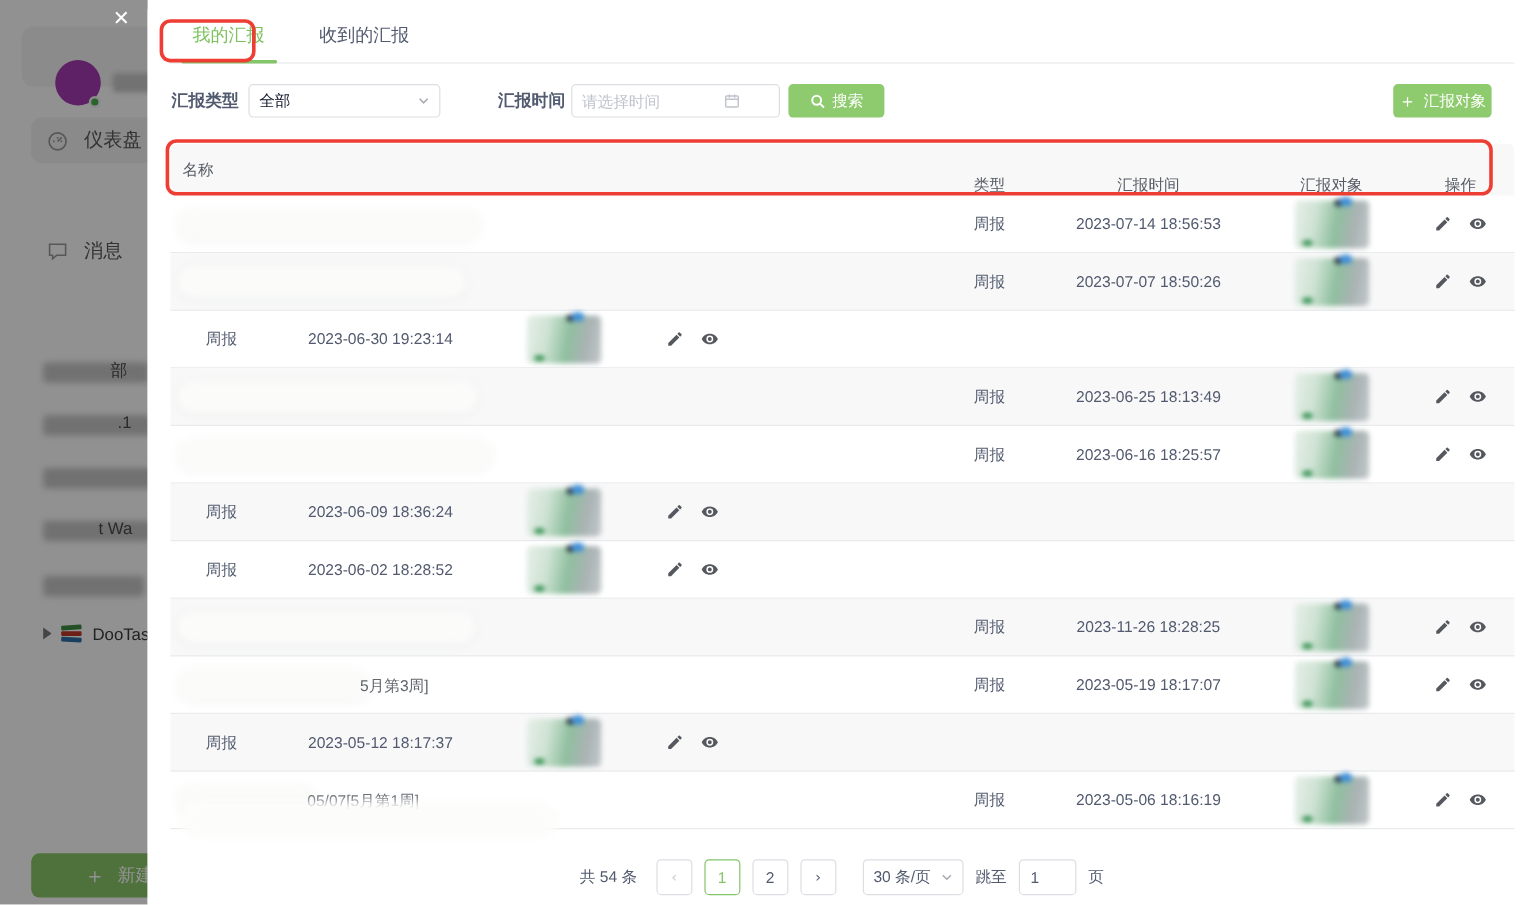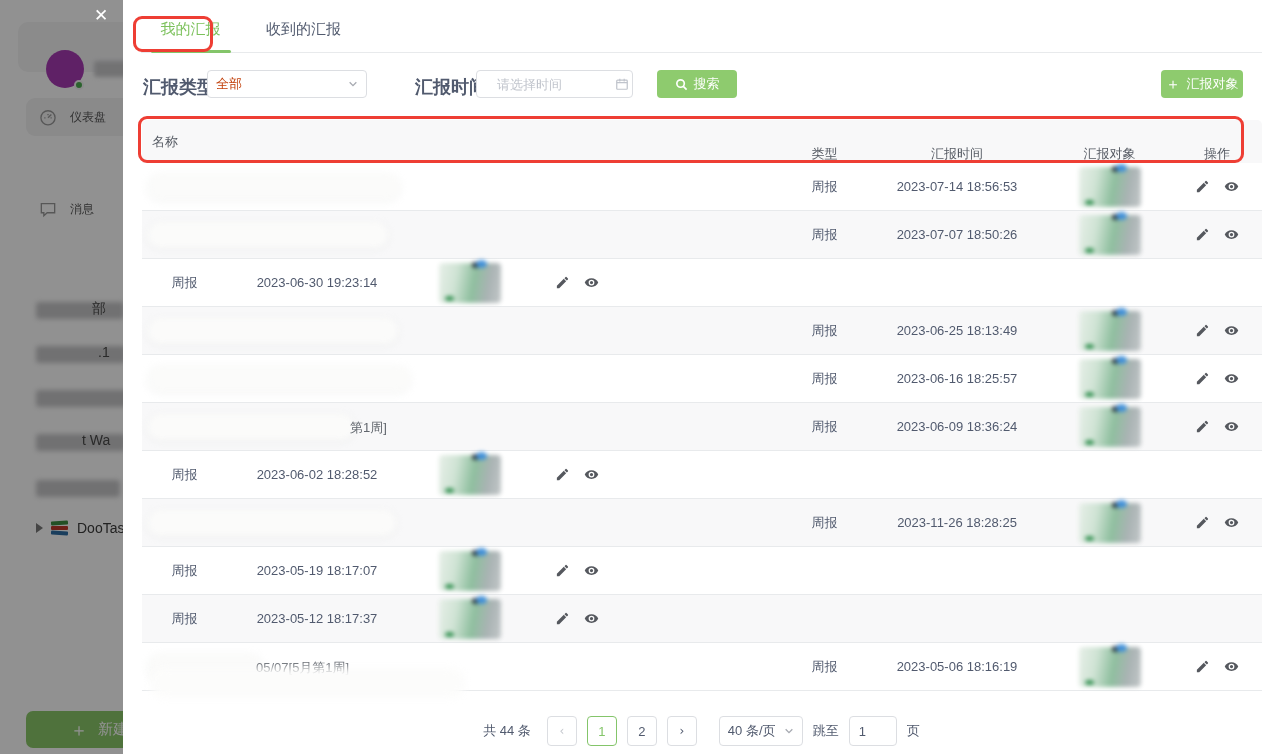--- a/index.html
+++ b/index.html
@@ -6,21 +6,21 @@
   html,body { width:1280px; height:754px; overflow:hidden; }
   body { font-family:"Liberation Sans","DejaVu Sans",sans-serif; background:#fff; color:#515a6e; }
   .stage { position:relative; width:1280px; height:754px; background:#fff; overflow:hidden; }
 
   
   .sidebar { position:absolute; left:0; top:0; width:123px; height:754px; background:#fff; overflow:hidden; z-index:1; }
   .user-card { position:absolute; left:18px; top:22px; width:200px; height:50px; background:#f4f4f5; border-radius:10px; }
   .avatar { position:absolute; left:28px; top:28px; width:38px; height:38px; border-radius:50%; background:#a83ab4; }
   .status-dot { position:absolute; left:56px; top:58px; width:10px; height:10px; border-radius:50%; background:#4caf50; border:2px solid #f4f4f5; }
   .name-blob { position:absolute; left:76px; top:39px; width:120px; height:16px; background:#c9c9cb; border-radius:3px; filter:blur(2px); }
-  .menu-item { position:absolute; left:26px; width:190px; height:38px; display:flex; align-items:center; gap:12px; padding-left:12px; color:#595959; font-size:12px; }
+  .menu-item { position:absolute; left:26px; width:190px; height:38px; display:flex; align-items:center; gap:12px; padding-left:12px; color:#595959; font-size:16px; }
   .menu-item.active { background:#f2f2f3; border-radius:9px; }
   .menu-item svg { width:20px; height:20px; stroke:#9a9a9a; fill:none; stroke-width:1.6; flex:none; }
   .group-item { position:absolute; left:36px; height:22px; font-size:14px; color:#4a4a4a; }
   .group-blob { position:absolute; left:0; top:2px; height:17px; background:#c7c7c9; border-radius:3px; filter:blur(2.5px); }
   .group-frag { position:absolute; top:0; white-space:nowrap; }
   .doo-row { position:absolute; left:36px; display:flex; align-items:center; gap:8px; font-size:14px; color:#3c3c3c; }
   .tri { width:0; height:0; border-left:7px solid #7a7a7a; border-top:5px solid transparent; border-bottom:5px solid transparent; }
   .books { position:relative; width:18px; height:15px; flex:none; }
   .books i { position:absolute; left:0; width:17px; height:4px; border-radius:1px; display:block; }
   .books i:nth-child(1){ top:0;  background:#3e8e41; transform:rotate(-4deg);}
@@ -40,27 +40,27 @@
   .tab { position:absolute; top:20px; font-size:15px; color:#515a6e; cursor:pointer; }
   .tab-1 { left:11px; width:77px; text-align:center; color:#7cc15c; }
   .tab-1 .underline { position:absolute; left:-1px; right:-2px; bottom:-14px; height:3px; background:#84c56a; border-radius:2px; }
   .tab-2 { left:125px; }
   .anno { position:absolute; border:3px solid #ee3e34; border-radius:9px; z-index:9; pointer-events:none; }
   .anno-tab { left:10px; top:16px; width:80px; height:36px; }
   .anno-header { left:15px; top:116px; width:1106px; height:47px; }
 
   
   .filter-row { position:absolute; left:20px; top:70px; right:18px; height:28px; }
-  .f-label { position:absolute; top:5px; font-size:18px; font-weight:bold; color:#515a6e; }
+  .f-label { position:absolute; top:5px; font-size:14px; font-weight:bold; color:#515a6e; }
   .f-label-type { left:0; }
   .f-label-time { left:272px; }
   .ctrl { position:absolute; top:0; height:28px; border:1px solid #dcdee2; border-radius:4px; background:#fff; font-size:13px; display:flex; align-items:center; }
-  .sel-type { left:64px; width:160px; padding:0 8px; color:#c2410c; justify-content:space-between; cursor:pointer; }
+  .sel-type { left:64px; width:160px; padding:0 8px; color:#0f172a; justify-content:space-between; cursor:pointer; }
   .chev { width:10px; height:10px; stroke:#a8abb2; fill:none; stroke-width:1.6; }
-  .date-wrap { left:333px; width:157px; cursor:pointer;padding-left:12px; }
+  .date-wrap { left:333px; width:174px; cursor:pointer; }
   .date-input { border:none; outline:none; width:118px; height:26px; padding:0 0 0 8px; font-size:13px; color:#515a6e; background:transparent; }
   .date-input::placeholder { color:#c0c4cc; }
   .cal-ico { width:14px; height:14px; stroke:#c0c4cc; fill:none; stroke-width:1.4; margin-left:8px; }
   .btn-green { background:#8ecb6e; color:#fff; border:none; border-radius:4px; height:28px; font-size:13px; display:flex; align-items:center; justify-content:center; gap:6px; cursor:pointer; }
   .btn-search { position:absolute; left:514px; top:0; width:80px; }
   .mag { width:13px; height:13px; stroke:#fff; fill:none; stroke-width:1.8; }
   .btn-add { position:absolute; right:19px; top:0; width:82px; }
   .btn-add .plus { font-size:15px; }
 
   
@@ -312,24 +312,20 @@
             <div class="td-ops">
               <svg viewBox="0 0 24 24">
                 <path d="M3 17.25V21h3.75L17.81 9.94l-3.75-3.75L3 17.25zM20.71 7.04c.39-.39.39-1.02 0-1.41l-2.34-2.34a1 1 0 0 0-1.41 0l-1.83 1.83 3.75 3.75 1.83-1.83z"></path>
               </svg>
               <svg viewBox="0 0 24 24">
                 <path d="M12 5C7 5 2.9 7.9 1.2 12 2.9 16.1 7 19 12 19s9.1-2.9 10.8-7C21.1 7.9 17 5 12 5zm0 11.6A4.6 4.6 0 1 1 12 7.4a4.6 4.6 0 0 1 0 9.2zm0-7.2a2.6 2.6 0 1 0 0 5.2 2.6 2.6 0 0 0 0-5.2z"></path>
               </svg>
             </div>
           </div>
           <div class="trow">
-            <div class="td-name">
-              <span class="redact" style="width:206px"></span>
-              <span class="frag" style="left:208px">第1周]</span>
-            </div>
             <div class="td-type">周报</div>
             <div class="td-time">2023-06-09 18:36:24</div>
             <div class="td-target">
               <span class="ava-blob">
                 <i class="dotk"></i>
                 <i class="dotb"></i>
                 <i class="dotg"></i>
               </span>
             </div>
             <div class="td-ops">
@@ -376,20 +372,24 @@
             <div class="td-ops">
               <svg viewBox="0 0 24 24">
                 <path d="M3 17.25V21h3.75L17.81 9.94l-3.75-3.75L3 17.25zM20.71 7.04c.39-.39.39-1.02 0-1.41l-2.34-2.34a1 1 0 0 0-1.41 0l-1.83 1.83 3.75 3.75 1.83-1.83z"></path>
               </svg>
               <svg viewBox="0 0 24 24">
                 <path d="M12 5C7 5 2.9 7.9 1.2 12 2.9 16.1 7 19 12 19s9.1-2.9 10.8-7C21.1 7.9 17 5 12 5zm0 11.6A4.6 4.6 0 1 1 12 7.4a4.6 4.6 0 0 1 0 9.2zm0-7.2a2.6 2.6 0 1 0 0 5.2 2.6 2.6 0 0 0 0-5.2z"></path>
               </svg>
             </div>
           </div>
           <div class="trow">
+            <div class="td-name">
+              <span class="redact" style="width:160px"></span>
+              <span class="frag" style="left:158px">5月第3周]</span>
+            </div>
             <div class="td-type">周报</div>
             <div class="td-time">2023-05-19 18:17:07</div>
             <div class="td-target">
               <span class="ava-blob">
                 <i class="dotk"></i>
                 <i class="dotb"></i>
                 <i class="dotg"></i>
               </span>
             </div>
             <div class="td-ops">
@@ -442,34 +442,34 @@
                 <path d="M12 5C7 5 2.9 7.9 1.2 12 2.9 16.1 7 19 12 19s9.1-2.9 10.8-7C21.1 7.9 17 5 12 5zm0 11.6A4.6 4.6 0 1 1 12 7.4a4.6 4.6 0 0 1 0 9.2zm0-7.2a2.6 2.6 0 1 0 0 5.2 2.6 2.6 0 0 0 0-5.2z"></path>
               </svg>
             </div>
           </div>
         </div>
       <div class="tail-smudge"></div>
     </div>
     <div class="anno anno-header"></div>
 
     <div class="pager">
-      <span class="pg-total">共 44 条</span>
+      <span class="pg-total">共 54 条</span>
       <div class="pg-btn disabled">
           <span class="pg-arrow">‹</span>
         </div>
       <span id="page-buttons" style="display:flex;gap:10px;">
           <div class="pg-btn active">1</div>
           <div class="pg-btn">2</div>
         </span>
       <div class="pg-btn">
           <span class="pg-arrow">›</span>
         </div>
       <span class="gap-sm"></span>
       <div class="pg-size">
-        <span>40 条/页</span>
+        <span>30 条/页</span>
         <svg class="chev" viewBox="0 0 12 12">
             <path d="M2 4 l4 4 l4 -4"></path>
           </svg>
       </div>
       <span>跳至</span>
       <input class="jump-input" value="1" style="">
       <span>页</span>
     </div>
 
   </div>

